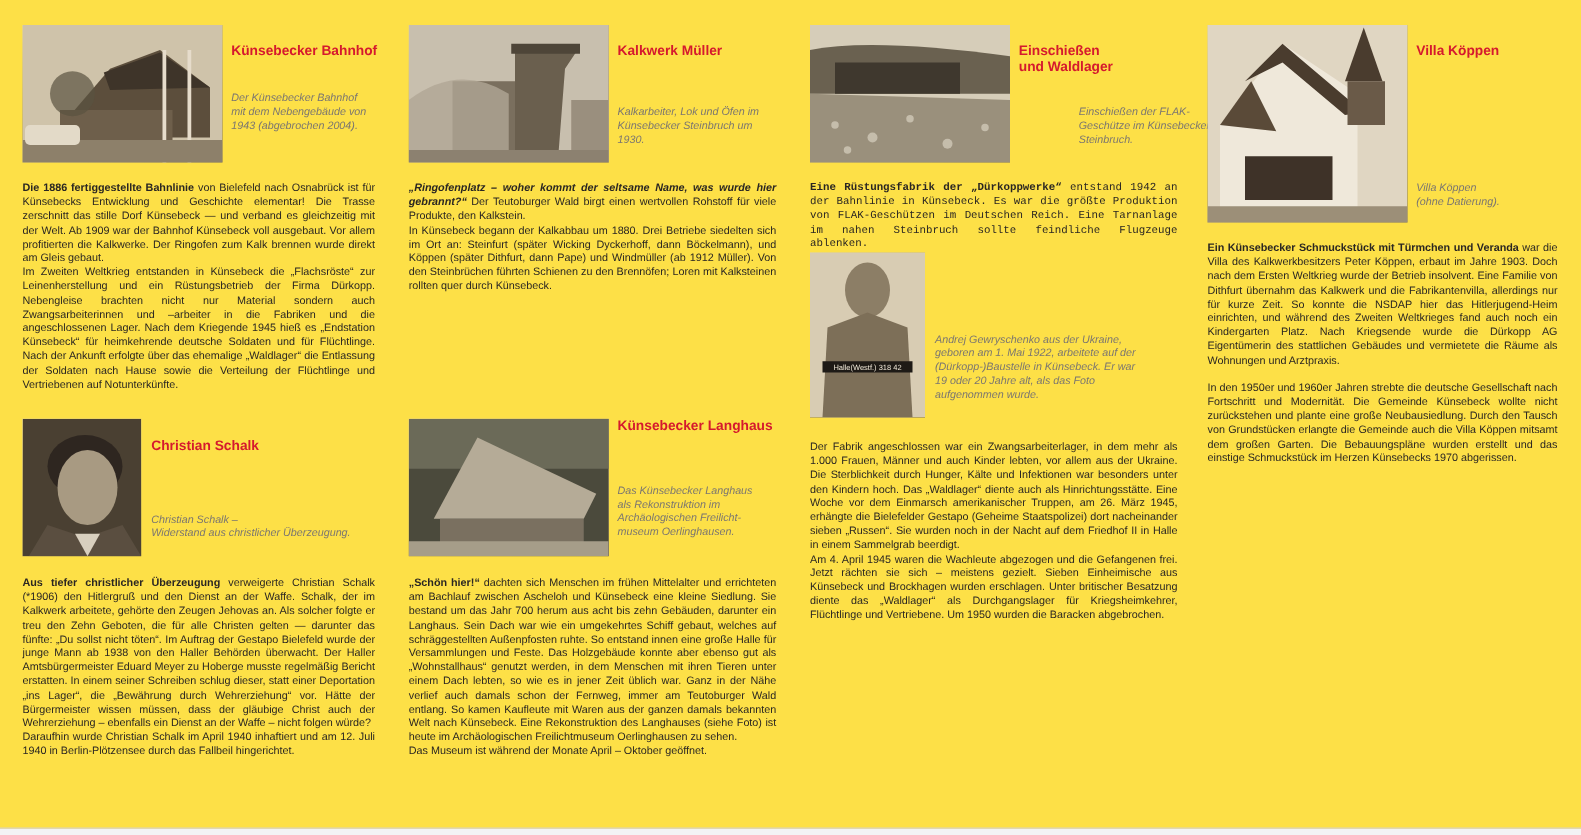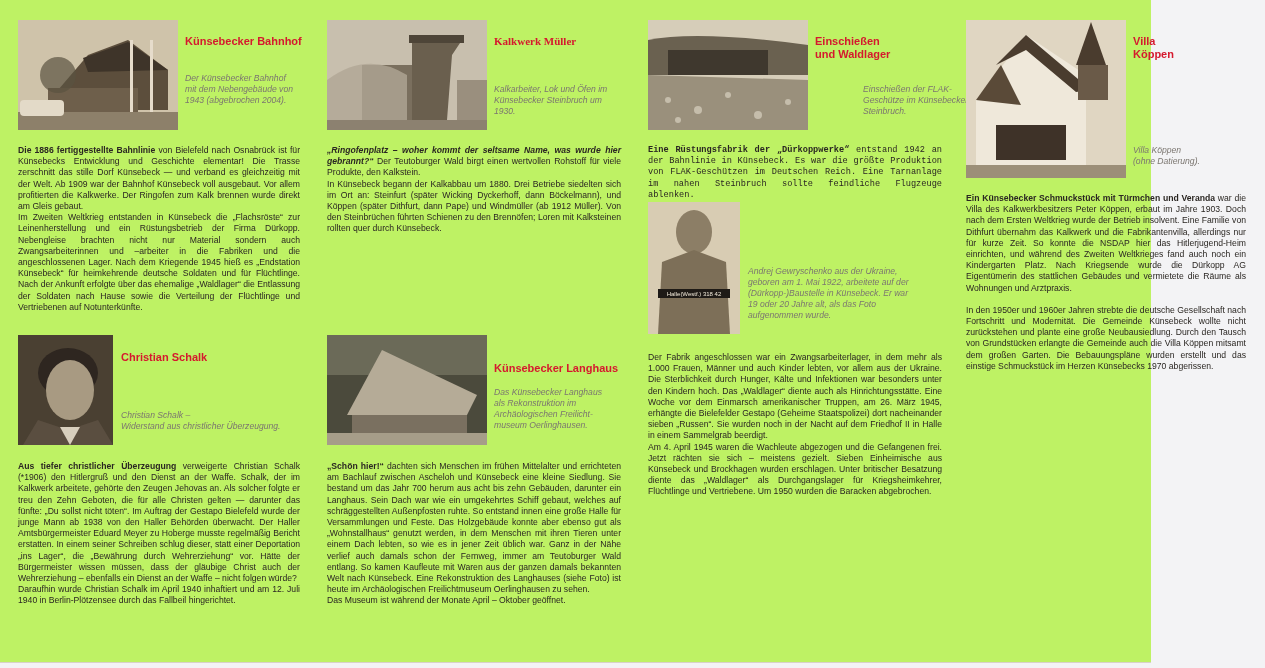--- a/index.html
+++ b/index.html
@@ -1,17 +1,17 @@
 <!DOCTYPE html>
 <html><head>
 <meta charset="utf-8">
 <style>
   html,body{margin:0;padding:0;}
   body{width:1265px;height:668px;overflow:hidden;background:#f3f3f5;font-family:"Liberation Sans",sans-serif;}
-  .page{position:absolute;left:0;top:0;width:1151px;height:662px;background:#bef264;border-bottom:1px solid #d8d2c8;}
+  .page{position:absolute;left:0;top:0;width:1265px;height:662px;background:#fde047;border-bottom:1px solid #d8d2c8;}
   .photo{position:absolute;background:linear-gradient(160deg,#d9ceb8 0%,#a89a80 45%,#6e6250 100%);overflow:hidden;}
   .photo svg{position:absolute;left:0;top:0;width:100%;height:100%;}
   .title{position:absolute;color:#d5192e;font-weight:bold;font-size:11px;line-height:13px;}
   .caption{position:absolute;color:#7b7670;font-style:italic;font-size:8.6px;line-height:11px;}
   .body{position:absolute;color:#2a2622;font-size:8.65px;line-height:11.2px;text-align:justify;}
   .body p{margin:0;}
   .body b{font-weight:bold;}
 </style>
 </head>
 <body>
@@ -61,37 +61,37 @@
     <svg viewBox="0 0 160 110" preserveAspectRatio="none">
       <rect width="160" height="110" fill="#c8bfae"></rect>
       <rect x="35" y="45" width="80" height="60" fill="#7a6f5e"></rect>
       <path d="M85 20 L135 20 L125 35 L120 100 L85 100 Z" fill="#6a5f4e"></path>
       <rect x="82" y="15" width="55" height="8" fill="#4e4538"></rect>
       <path d="M0 60 Q40 30 80 55 L80 110 L0 110 Z" fill="#b0a695" opacity="0.8"></path>
       <rect x="0" y="100" width="160" height="10" fill="#8c8170"></rect>
       <rect x="130" y="60" width="30" height="40" fill="#9a8f7e"></rect>
     </svg>
   </div>
-  <div class="title" style="left:494px;top:35px;font-family:Liberation Serif, serif;">Kalkwerk Müller</div>
+  <div class="title" style="left:494px;top:35px;">Kalkwerk Müller</div>
   <div class="caption" style="left:494px;top:84px;width:125px;">Kalkarbeiter, Lok und Öfen im Künsebecker Steinbruch um 1930.</div>
   <div class="body" style="left:327px;top:145px;width:294px;">
     <p><b style="font-style:italic;">„Ringofenplatz – woher kommt der seltsame Name, was wurde hier gebrannt?“</b><span> Der Teutoburger Wald birgt einen wertvollen Rohstoff für viele Produkte, den Kalkstein.</span></p>
     <p>In Künsebeck begann der Kalkabbau um 1880. Drei Betriebe siedelten sich im Ort an: Steinfurt (später Wicking Dyckerhoff, dann Böckelmann), und Köppen (später Dithfurt, dann Pape) und Windmüller (ab 1912 Müller). Von den Steinbrüchen führten Schienen zu den Brennöfen; Loren mit Kalksteinen rollten quer durch Künsebeck.</p>
   </div>
 
   <div class="photo" style="left:327px;top:335px;width:160px;height:110px;">
     <svg viewBox="0 0 160 110" preserveAspectRatio="none">
       <rect width="160" height="110" fill="#4b4a3c"></rect>
       <rect x="0" y="0" width="160" height="40" fill="#6b6a58"></rect>
       <path d="M20 80 L55 15 L150 60 L140 80 Z" fill="#b5ab97"></path>
       <rect x="25" y="80" width="115" height="20" fill="#7a7060"></rect>
       <rect x="0" y="98" width="160" height="12" fill="#a69d89"></rect>
     </svg>
   </div>
-  <div class="title" style="left:494px;top:362px;">Künsebecker Langhaus</div>
+  <div class="title" style="left:494px;top:335px;">Künsebecker Langhaus</div>
   <div class="caption" style="left:494px;top:387px;width:115px;">Das Künsebecker Langhaus als Rekonstruktion im Archäologischen Freilicht-museum Oerlinghausen.</div>
   <div class="body" style="left:327px;top:461px;width:294px;">
     <p><b>„Schön hier!“</b><span> dachten sich Menschen im frühen Mittelalter und errichteten am Bachlauf zwischen Ascheloh und Künsebeck eine kleine Siedlung. Sie bestand um das Jahr 700 herum aus acht bis zehn Gebäuden, darunter ein Langhaus. Sein Dach war wie ein umgekehrtes Schiff gebaut, welches auf schräggestellten Außenpfosten ruhte. So entstand innen eine große Halle für Versammlungen und Feste. Das Holzgebäude konnte aber ebenso gut als „Wohnstallhaus“ genutzt werden, in dem Menschen mit ihren Tieren unter einem Dach lebten, so wie es in jener Zeit üblich war. Ganz in der Nähe verlief auch damals schon der Fernweg, immer am Teutoburger Wald entlang. So kamen Kaufleute mit Waren aus der ganzen damals bekannten Welt nach Künsebeck. Eine Rekonstruktion des Langhauses (siehe Foto) ist heute im Archäologischen Freilichtmuseum Oerlinghausen zu sehen.</span></p>
     <p>Das Museum ist während der Monate April – Oktober geöffnet.</p>
   </div>
 
   <div class="photo" style="left:648px;top:20px;width:160px;height:110px;">
     <svg viewBox="0 0 160 110" preserveAspectRatio="none">
       <rect width="160" height="110" fill="#d6cdb9"></rect>
       <path d="M0 20 Q50 10 160 25 L160 55 L0 55 Z" fill="#6a6150"></path>

